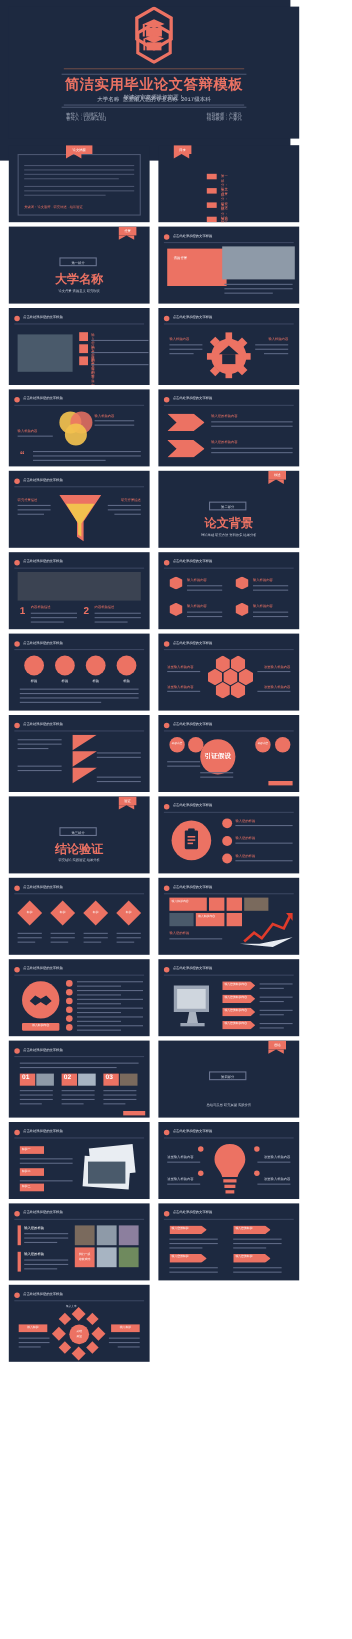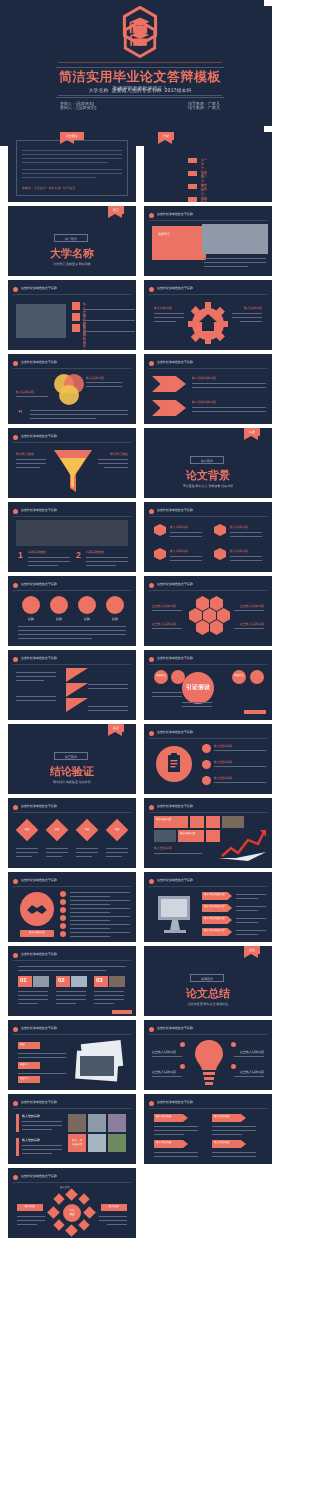--- a/index.html
+++ b/index.html
@@ -570,21 +570,20 @@
     <div class="ph-line lt" style="left:86px;width:30px;top:45px;"></div>
     <div class="ph-line lt" style="left:86px;width:30px;top:49px;"></div>
     <div class="ph-line lt" style="left:86px;width:30px;top:53px;"></div>
     <div class="ph-line lt" style="left:86px;width:20px;top:57px;"></div>
     <div class="blk" style="left:104px;top:64px;width:20px;height:4px;"></div>
   </div>
 
   <div class="cell" style="left:144px;top:946px;width:128px;height:70px;">
     <div class="ribbon" style="left:100px;top:0;width:16px;height:8px;">总结</div>
     <div class="chipbox" style="left:46px;top:28px;width:34px;height:8px;font-size:3px;line-height:8px;">第四部分</div>
-    <div class="bigtitle" style="top:40px;font-size:11px;">论文总结</div>
     <div class="smtitle" style="top:56px;font-size:3px;">总结与反思   研究展望   实践价值</div>
   </div>
 
   <div class="cell" style="left:8px;top:1020px;width:128px;height:70px;">
     <div class="hdr-dot" style="left:5px;top:7px;"></div>
     <div class="hdr-txt" style="left:13px;top:6px;">点击此处添加您的文字标题</div>
     <div class="hdr-line" style="left:5px;right:5px;top:14px;"></div>
     <div class="blk" style="left:10px;top:22px;width:22px;height:7px;"></div>
     <div class="tiny" style="position:absolute;left:12px;top:23px;color:#fff;font-size:2.6px;">标题一</div>
     <div class="ph-line lt" style="left:10px;width:48px;top:33px;"></div>

